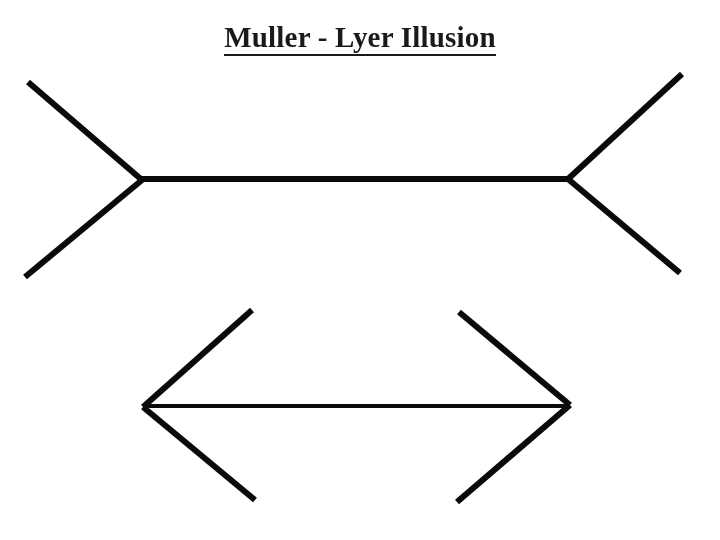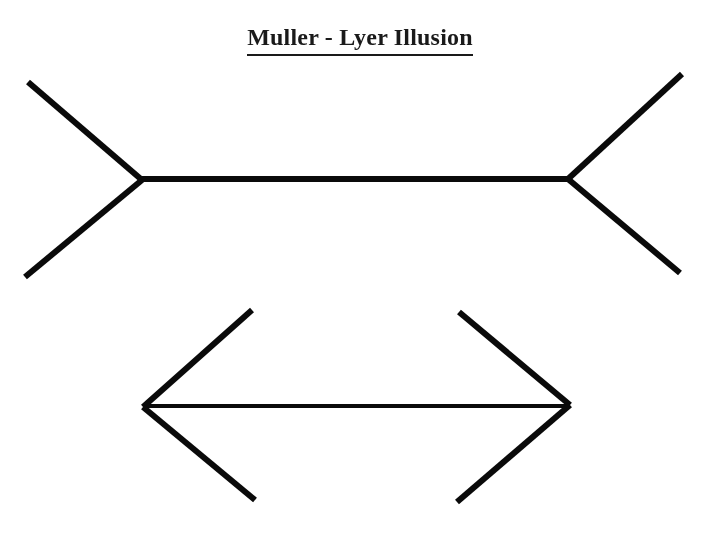--- a/index.html
+++ b/index.html
@@ -21,21 +21,21 @@
     background: #ffffff;
   }
   #title {
     position: absolute;
     left: 0;
     top: 22px;
     width: 720px;
     text-align: center;
     font-family: "Liberation Serif", serif;
     font-weight: bold;
-    font-size: 24px;
+    font-size: 29px;
     line-height: 30px;
     color: #1a1a1a;
     letter-spacing: 0.2px;
   }
   #title span.titletext {
     border-bottom: 2px solid #1a1a1a;
     padding-bottom: 2px;
     display: inline-block;
   }
   #figures {

